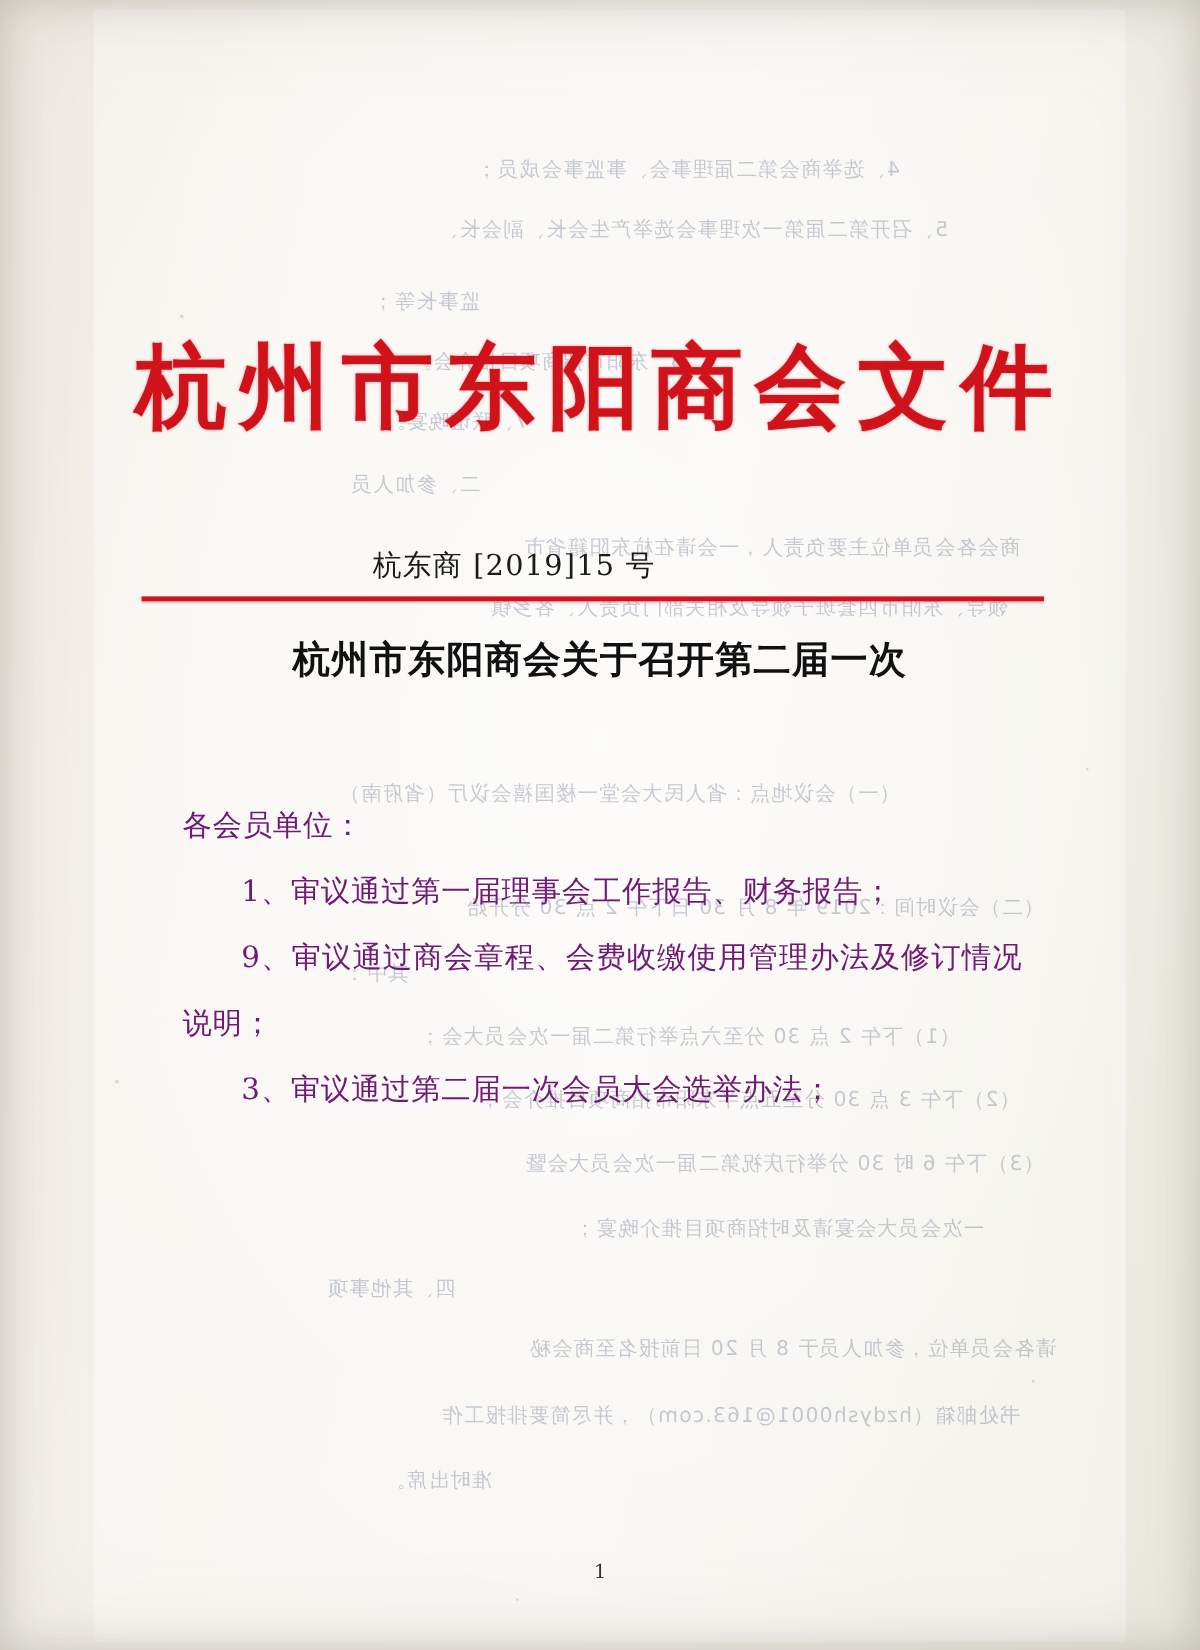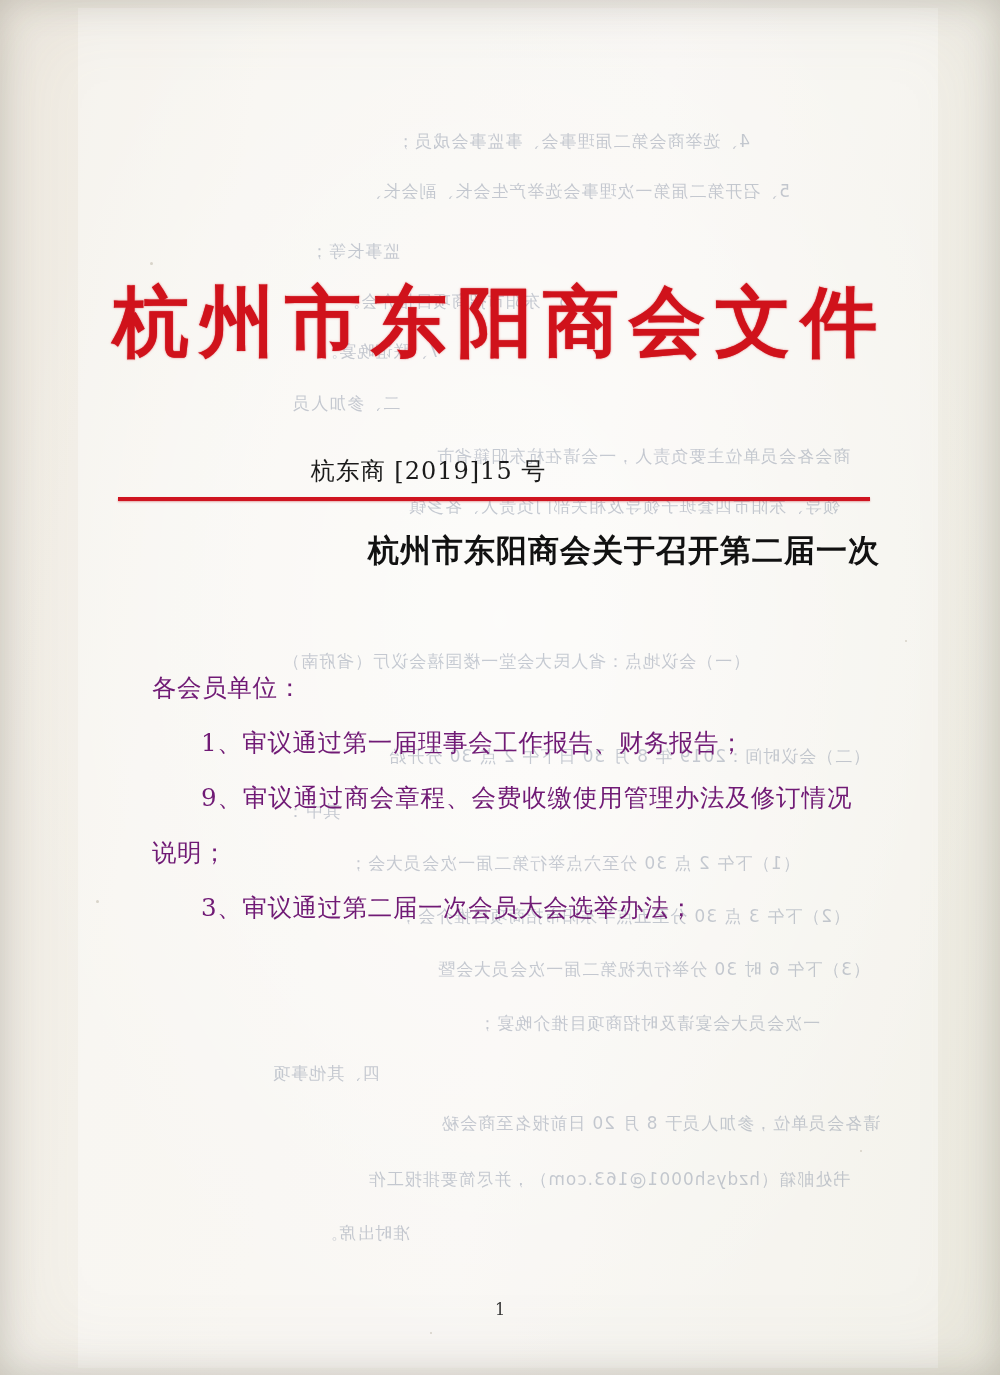--- a/index.html
+++ b/index.html
@@ -98,21 +98,21 @@
     background: #cf1420;
     box-shadow: 0 1px 2px rgba(190,20,30,0.35);
   }
 
   
   .title {
     position: absolute;
     left: 120px;
     top: 524px;
     width: 760px;
-    text-align: right;
+    text-align: center;
     font-size: 31px;
     font-weight: bold;
     line-height: 52px;
     color: #111;
     letter-spacing: 1px;
   }
 
   
   .body {
     position: absolute;

